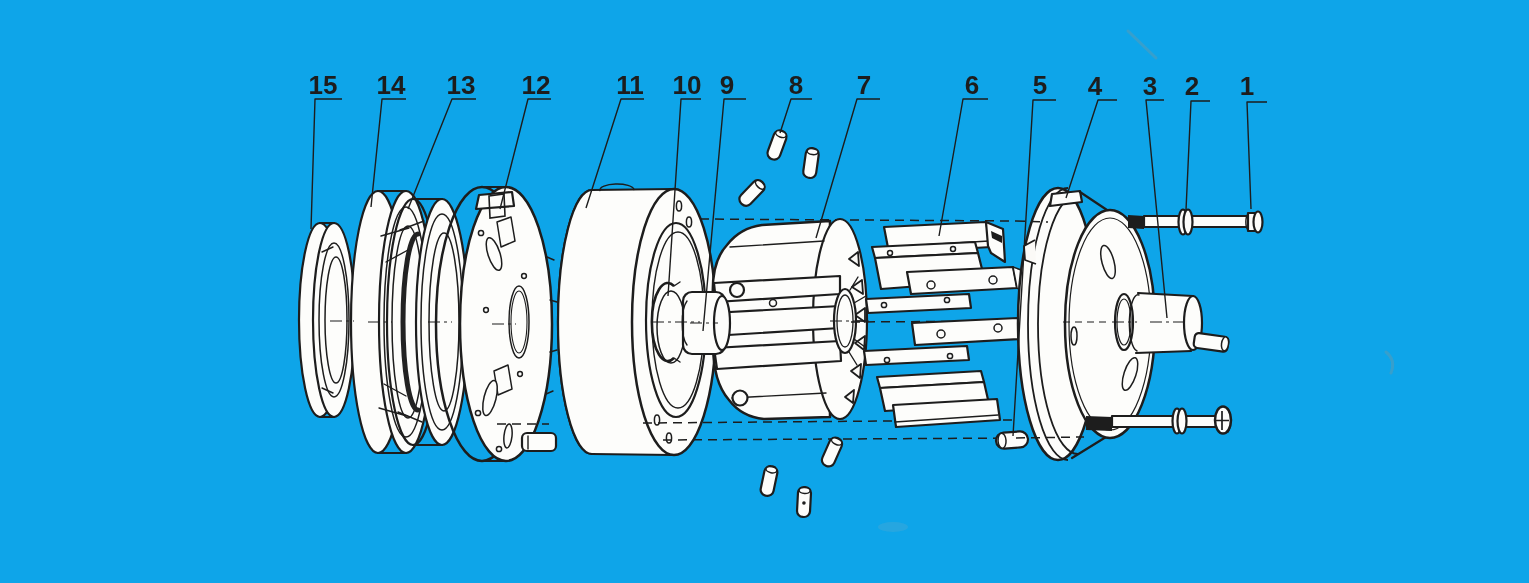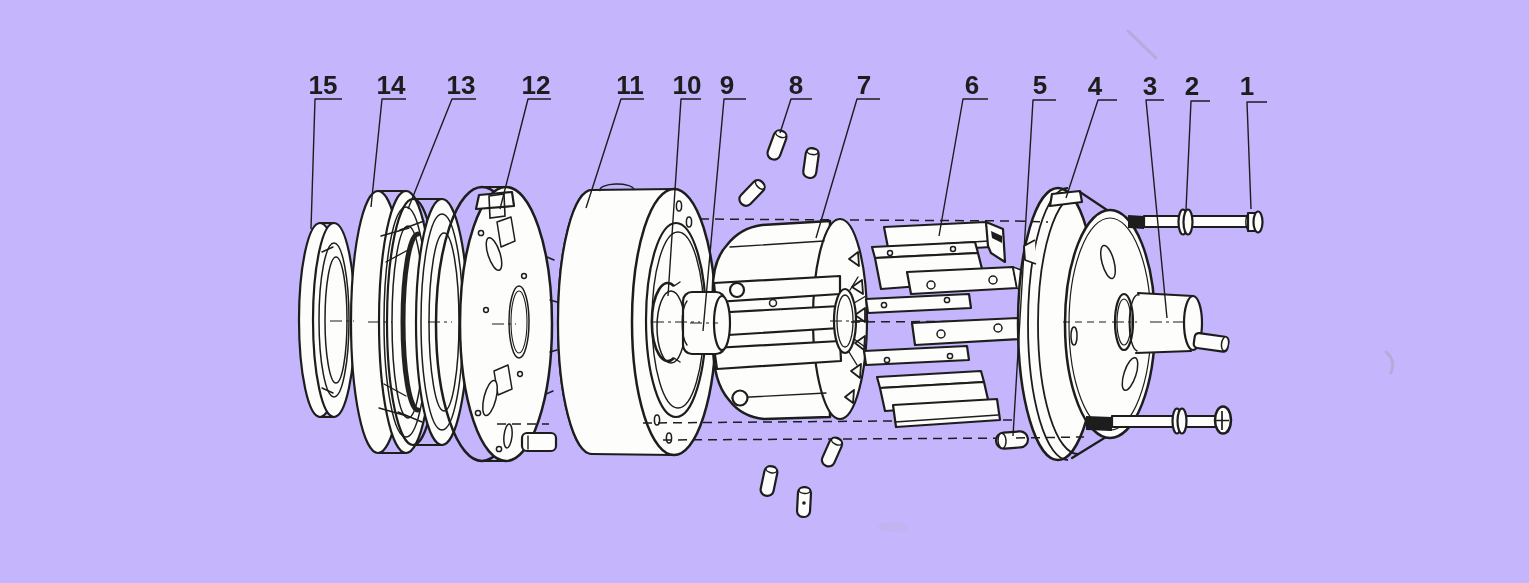--- a/index.html
+++ b/index.html
@@ -1,16 +1,16 @@
 <!DOCTYPE html>
 <html><head>
 <meta charset="utf-8">
 <style>
   html,body{margin:0;padding:0;background:#fbfaf7;}
-  .stage{width:1529px;height:583px;position:relative;background:#c4b5fd;overflow:hidden;}
+  .stage{width:1529px;height:583px;position:relative;background:#0ea5e9;overflow:hidden;}
   svg{display:block;}
   
   .w  {fill:#fdfdfb;stroke:#1d1d1d;stroke-width:2.2;stroke-linejoin:round;}
   .w3 {fill:#fdfdfb;stroke:#1d1d1d;stroke-width:2.5;stroke-linejoin:round;}
   .w2 {fill:#fdfdfb;stroke:#1d1d1d;stroke-width:1.5;stroke-linejoin:round;}
   .ln {fill:none;stroke:#1d1d1d;stroke-width:2.2;stroke-linecap:round;}
   .ln2{fill:none;stroke:#1d1d1d;stroke-width:1.4;stroke-linecap:round;}
   .hv {fill:none;stroke:#222;stroke-width:5;stroke-linecap:round;}
   .bgf{fill:#fbfaf7;stroke:#1d1d1d;stroke-width:1.8;stroke-linejoin:round;}
   .dash{fill:none;stroke:#1d1d1d;stroke-width:1.5;stroke-dasharray:9 6;}

